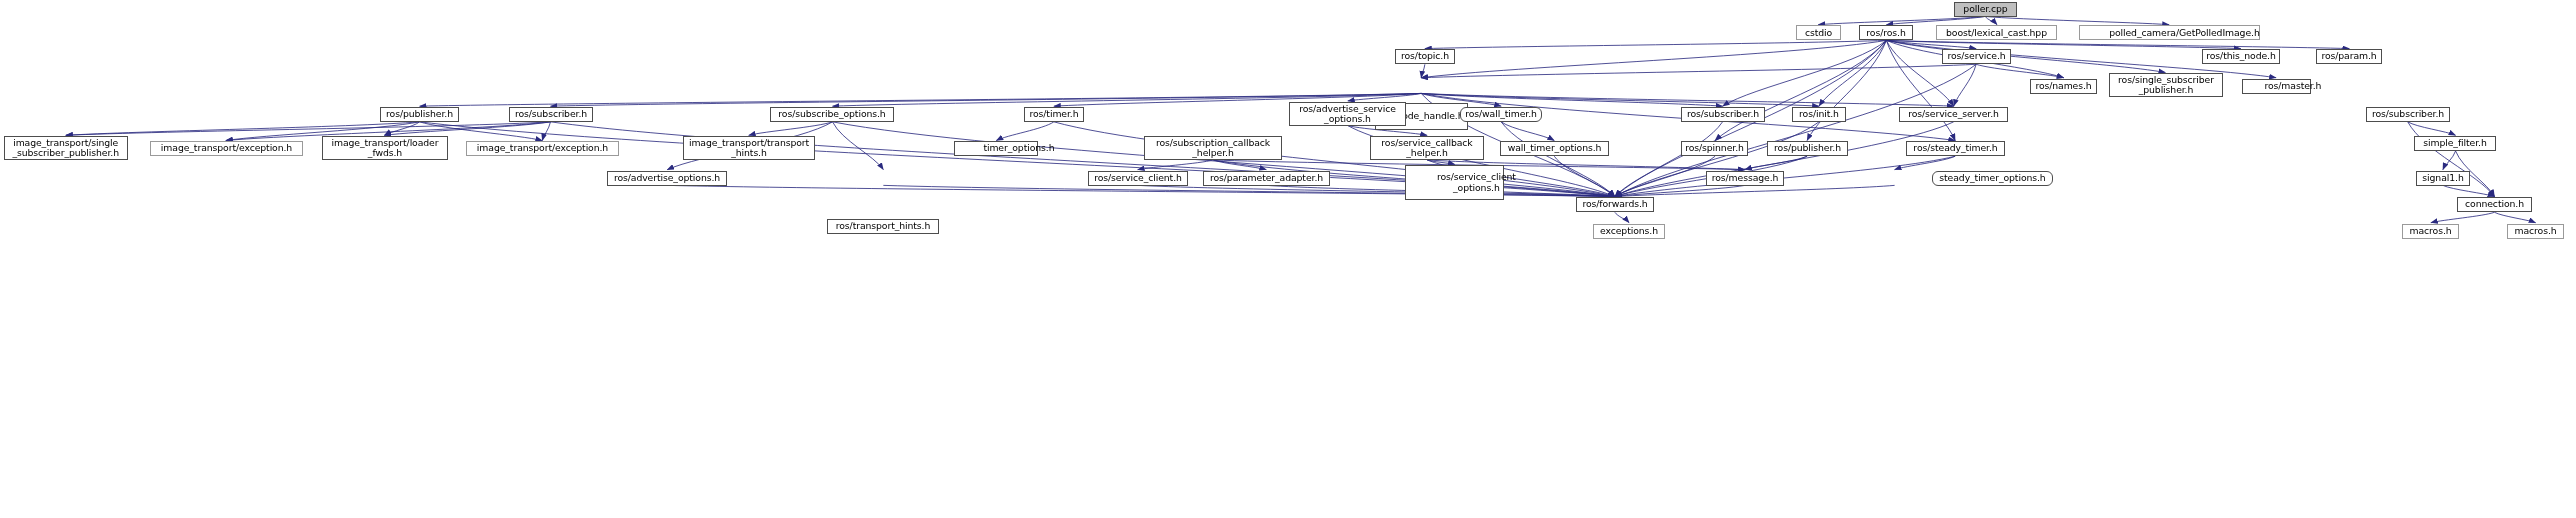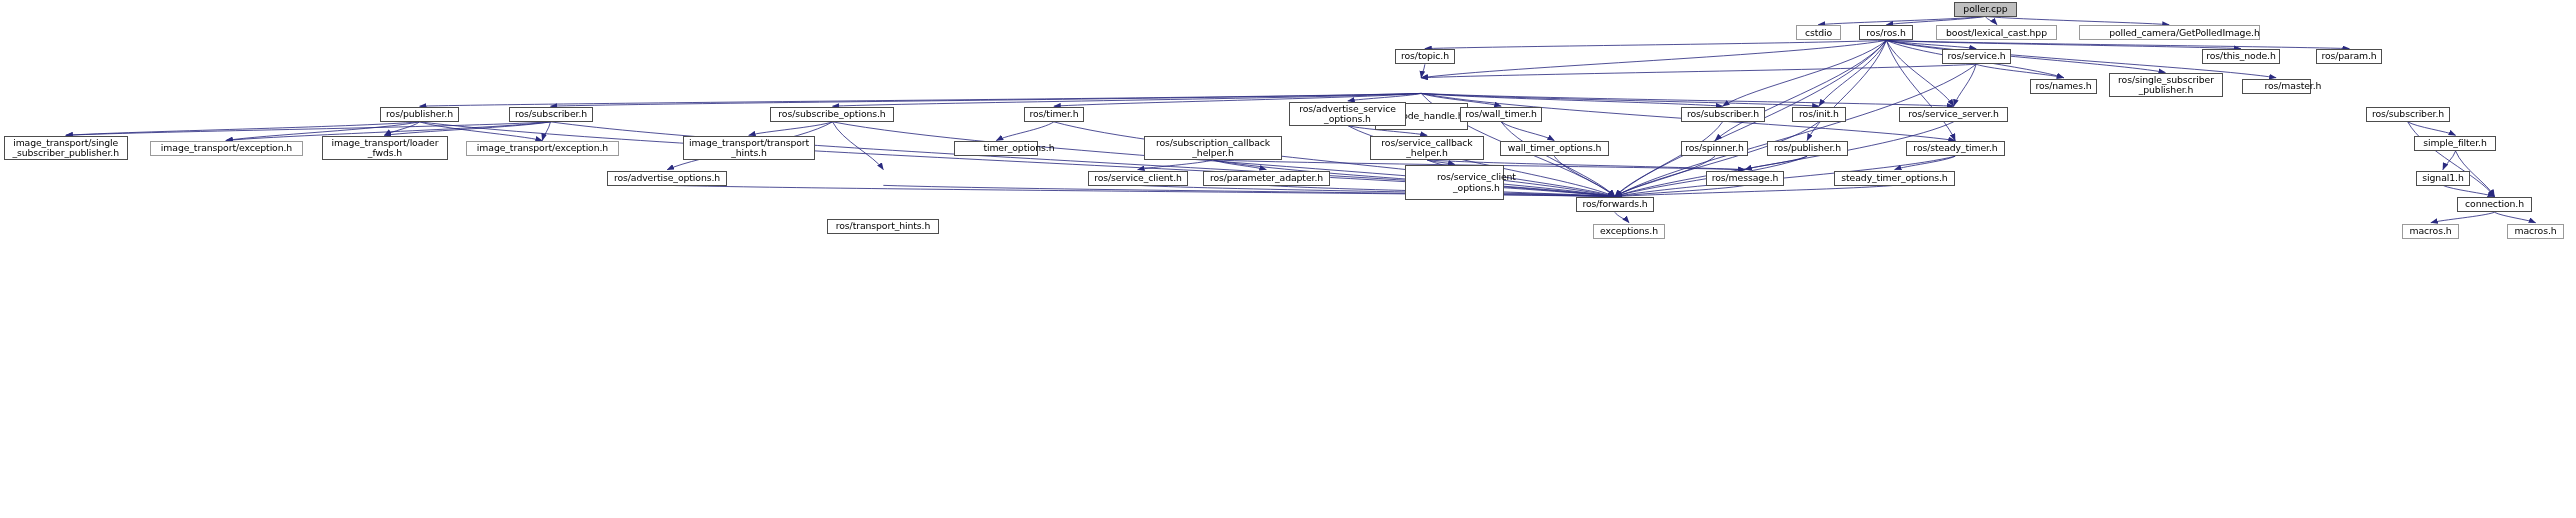--- a/index.html
+++ b/index.html
@@ -162,21 +162,21 @@
 _publisher.h</div>
       <div class="gnode strong" style="left: 2242px; top: 79px; width: 69px; height: 15px; padding-left: 35px;">ros/master.h</div>
       <div class="gnode strong" style="left: 1375px; top: 79px; width: 93px; height: 27px; margin-top: 24px;">ros/node_handle.h</div>
       <div class="gnode strong" style="left: 2366px; top: 107px; width: 84px; height: 15px;">ros/subscriber.h</div>
       <div class="gnode strong" style="left: 380px; top: 107px; width: 79px; height: 15px;">ros/publisher.h</div>
       <div class="gnode strong" style="left: 509px; top: 107px; width: 84px; height: 15px;">ros/subscriber.h</div>
       <div class="gnode strong" style="left: 770px; top: 107px; width: 124px; height: 15px;">ros/subscribe_options.h</div>
       <div class="gnode strong" style="left: 1024px; top: 107px; width: 60px; height: 15px;">ros/timer.h</div>
       <div class="gnode strong" style="left: 1289px; top: 102px; width: 117px; height: 24px;">ros/advertise_service
 _options.h</div>
-      <div class="gnode strong" style="left: 1460px; top: 107px; width: 82px; height: 15px;">ros/wall_timer.h</div>
+      <div class="gnode strong" style="left: 1460px; top: 107px; width: 82px; height: 15px; border-radius: 6px;">ros/wall_timer.h</div>
       <div class="gnode strong" style="left: 1681px; top: 107px; width: 84px; height: 15px;">ros/subscriber.h</div>
       <div class="gnode strong" style="left: 1792px; top: 107px; width: 54px; height: 15px;">ros/init.h</div>
       <div class="gnode strong" style="left: 1899px; top: 107px; width: 109px; height: 15px;">ros/service_server.h</div>
       <div class="gnode strong" style="left: 3.7px; top: 136px; width: 124px; height: 24px;">image_transport/single
 _subscriber_publisher.h</div>
       <div class="gnode" style="left: 150px; top: 141px; width: 153px; height: 15px;">image_transport/exception.h</div>
       <div class="gnode strong" style="left: 322px; top: 136px; width: 126px; height: 24px;">image_transport/loader
 _fwds.h</div>
       <div class="gnode" style="left: 466px; top: 141px; width: 153px; height: 15px;">image_transport/exception.h</div>
       <div class="gnode strong" style="left: 683px; top: 136px; width: 132px; height: 24px;">image_transport/transport
@@ -191,21 +191,21 @@
       <div class="gnode strong" style="left: 1767px; top: 141px; width: 81px; height: 15px;">ros/publisher.h</div>
       <div class="gnode strong" style="left: 1906px; top: 141px; width: 99px; height: 15px;">ros/steady_timer.h</div>
       <div class="gnode strong" style="left: 2414px; top: 136px; width: 82px; height: 15px;">simple_filter.h</div>
       <div class="gnode strong" style="left: 607px; top: 171px; width: 120px; height: 15px;">ros/advertise_options.h</div>
       <div class="gnode strong" style="left: 827px; top: 171px; width: 112px; height: 15px; margin-top: 48px;">ros/transport_hints.h</div>
       <div class="gnode strong" style="left: 1088px; top: 171px; width: 100px; height: 15px;">ros/service_client.h</div>
       <div class="gnode strong" style="left: 1203px; top: 171px; width: 127px; height: 15px;">ros/parameter_adapter.h</div>
       <div class="gnode strong" style="left: 1405px; top: 165px; width: 99px; height: 35px; padding-left: 46px;">ros/service_client
 _options.h</div>
       <div class="gnode strong" style="left: 1706px; top: 171px; width: 78px; height: 15px;">ros/message.h</div>
-      <div class="gnode strong" style="left: 1834px; top: 171px; width: 121px; height: 15px;">steady_timer_options.h</div>
+      <div class="gnode strong" style="left: 1932px; top: 171px; width: 121px; height: 15px; border-radius: 6px;">steady_timer_options.h</div>
       <div class="gnode strong" style="left: 2416px; top: 171px; width: 54px; height: 15px;">signal1.h</div>
       <div class="gnode strong" style="left: 1576px; top: 197px; width: 78px; height: 15px;">ros/forwards.h</div>
       <div class="gnode strong" style="left: 2457px; top: 197px; width: 75px; height: 15px;">connection.h</div>
       <div class="gnode" style="left: 1593px; top: 224px; width: 72px; height: 15px;">exceptions.h</div>
       <div class="gnode" style="left: 2402px; top: 224px; width: 57px; height: 15px;">macros.h</div>
       <div class="gnode" style="left: 2507px; top: 224px; width: 57px; height: 15px;">macros.h</div>
     </div>
 </div>
 
 

